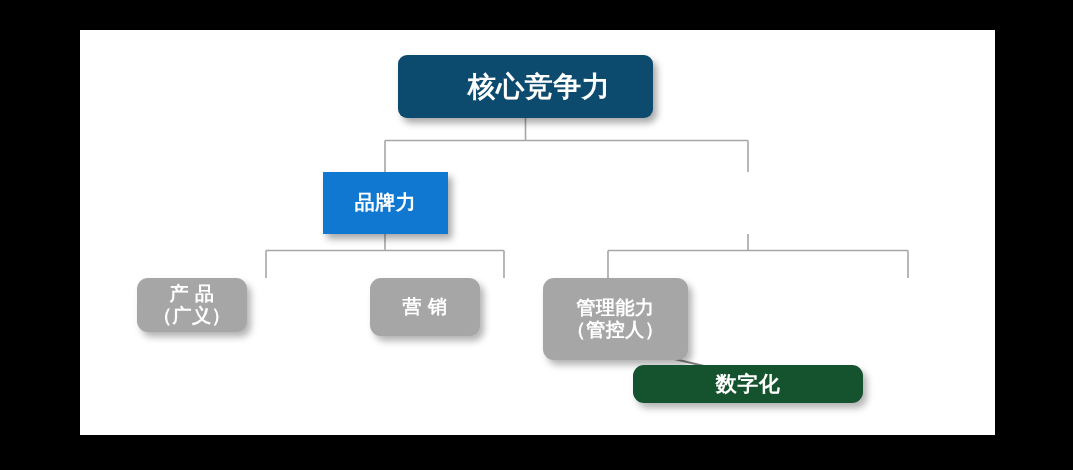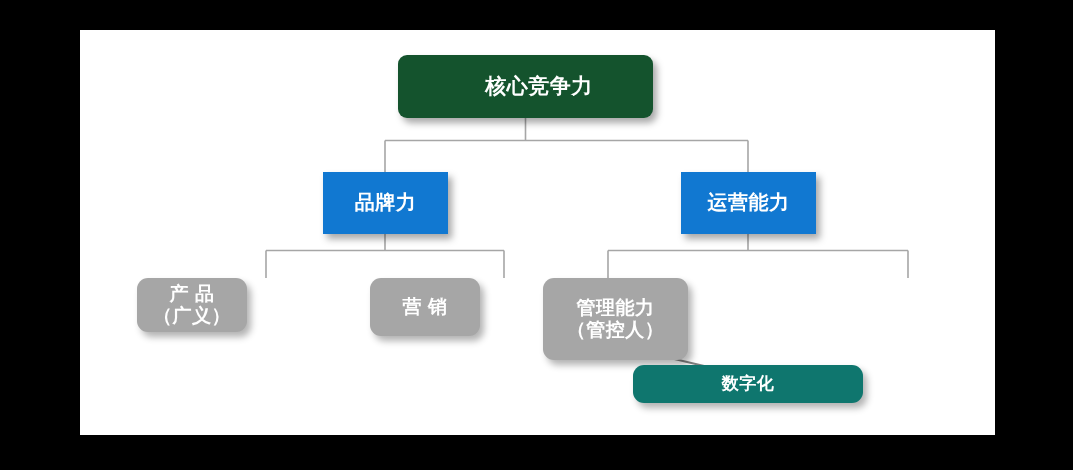--- a/index.html
+++ b/index.html
@@ -48,23 +48,23 @@
     text-align: center;
     color: #ffffff;
     font-weight: bold;
     line-height: 1.18;
     white-space: pre-line;
     letter-spacing: 0.5px;
   }
 
   
   .node--root {
-    background: #14532d;
+    background: #0c4a6e;
     border-radius: 9px;
-    font-size: 21px;
+    font-size: 28px;
     box-shadow: 4px 5px 7px rgba(0, 0, 0, 0.34);
     padding-left: 27px;
   }
 
   
   .node--branch {
     background: #1178D1;
     border-radius: 0;
     font-size: 20px;
     box-shadow: 4px 5px 7px rgba(0, 0, 0, 0.34);
@@ -72,23 +72,23 @@
 
   
   .node--leaf {
     background: #A6A6A6;
     border-radius: 11px;
     font-size: 19px;
     box-shadow: 4px 5px 7px rgba(0, 0, 0, 0.30);
   }
 
   .node--wide {
-    background: #0f766e;
+    background: #14532d;
     border-radius: 11px;
-    font-size: 17px;
+    font-size: 21px;
     box-shadow: 4px 5px 7px rgba(0, 0, 0, 0.30);
   }
 </style>
 </head>
 <body>
 
 <div id="stage">
   <div id="canvas">
 
     <svg id="connectors" viewBox="0 0 915 405" preserveAspectRatio="none">
@@ -108,21 +108,20 @@
       <path d="M 528 220.5 L 528 248" fill="none" stroke="#A6A6A6" stroke-width="1.6"></path>
       <path d="M 828 220.5 L 828 248" fill="none" stroke="#A6A6A6" stroke-width="1.6"></path>
 
       <path d="M 535 315 L 675 348" fill="none" stroke="#808080" stroke-width="1.8"></path>
     </svg>
 
     <div class="node node--root" style="left:318px; top:25px; width:255px; height:63px;">核心竞争力</div>
 
     <div class="node node--branch" style="left:243px; top:142px; width:125px; height:62px;">品牌力</div>
 
-    <div class="node node--branch" style="left:601px; top:142px; width:135px; height:62px;">运营能力</div>
 
     <div class="node node--leaf" style="left:57px; top:248px; width:110px; height:54px;">产 品
 （广义）</div>
 
     <div class="node node--leaf" style="left:290px; top:248px; width:110px; height:58px;">营 销</div>
 
     <div class="node node--leaf" style="left:463px; top:248px; width:145px; height:82px;">管理能力
 （管控人）</div>
 
 

